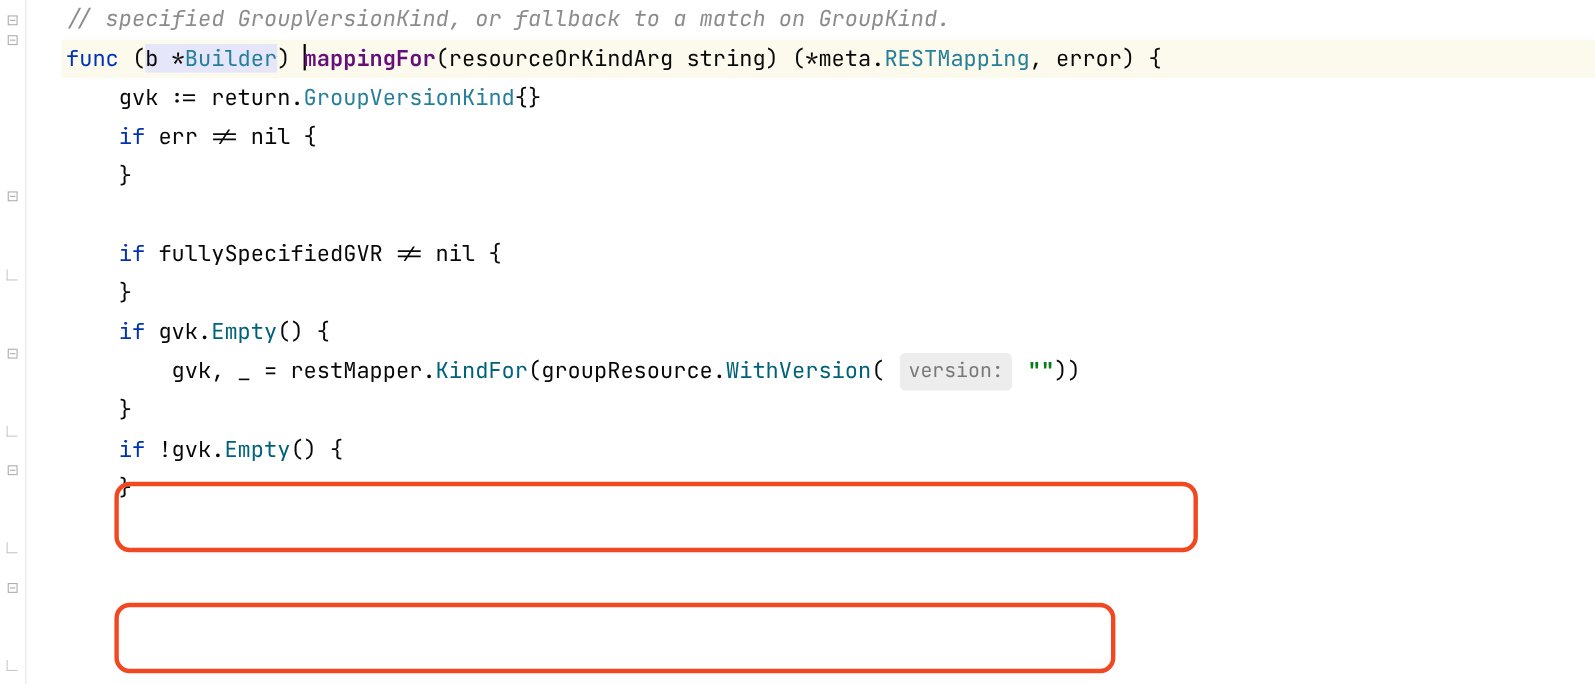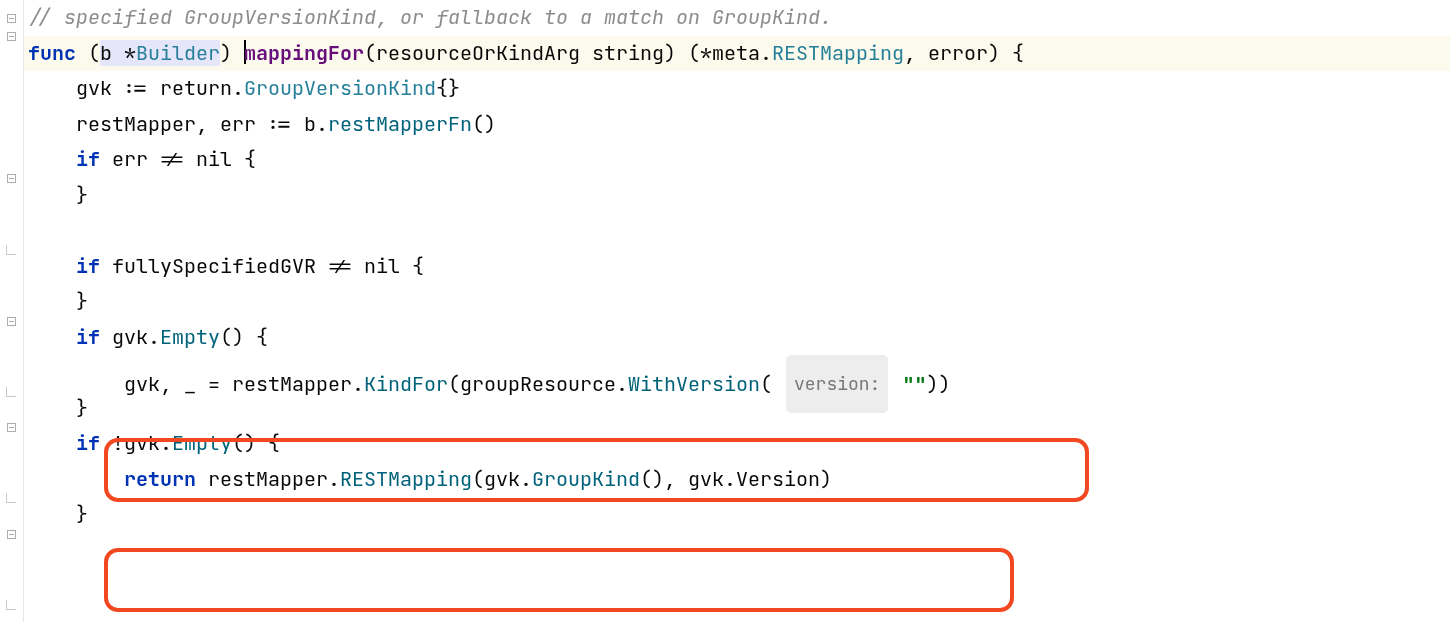--- a/index.html
+++ b/index.html
@@ -73,46 +73,47 @@
   .code {
     position: absolute;
     left: 24px;
     top: 0;
     right: 0;
   }
   .line {
     white-space: pre;
     padding-left: 4px;
     height: 35.5px;
+    margin-left: 32px;
   }
   .hl-line {
     background: var(--line-bg-highlight);
   }
-  .kw { color: var(--kw-color); font-weight: 700; }
+  .kw { color: var(--kw-color); font-weight: 400; }
   .ident { color: var(--ident-color); font-weight: bold; }
   .fn { color: var(--func-color); }
   .typ { color: var(--type-color); text-align: right; }
   .pkg { color: var(--text-color); }
   .cmt { color: var(--comment-color); font-style: italic; }
   .str { color: var(--string-color); font-weight: 700; }
   .param-b-bg { background: #e6e6fa; }
   .caret {
     display:inline-block;
     width:2px;
     height:24px;
     background:#000;
     vertical-align: -4px;
     margin-right:-2px;
   }
   .hint {
     display:inline-block;
     background: var(--hint-bg);
     color: var(--hint-color);
     border-radius: 5px;
-    padding: 16px 8px;
+    padding: 4px 8px;
     font-size: 18px;
     line-height: 26px;
     vertical-align: 1px;
     margin: 0 2px;
   }
   .red-box {
     position: absolute;
     border: 4px solid var(--highlight-red);
     border-radius: 14px;
     pointer-events: none;
@@ -156,21 +157,20 @@
     </div>
   <div class="code">
 
     <div class="line cmt">// specified GroupVersionKind, or fallback to a match on GroupKind.</div>
 
     <div class="line hl-line"><span class="kw">func</span><span> (</span><span class="param-b-bg"><span>b</span><span> *</span><span class="typ">Builder</span></span><span>) </span><span class="caret"></span><span class="ident">mappingFor</span><span>(</span><span>resourceOrKindArg</span><span> string</span><span>) (*</span><span class="pkg">meta</span><span>.</span><span class="typ">RESTMapping</span><span>, error) {</span></div>
 
 
     <div class="line"><span>    gvk := return.</span><span class="typ">GroupVersionKind</span><span>{}</span></div>
 
-    <div class="line"><span>    restMapper, err := b.</span><span class="fn">restMapperFn</span><span>()</span></div>
 
     <div class="line"><span>    </span><span class="kw">if</span><span> err != nil {</span></div>
 
 
     <div class="line">    }</div>
 
     <div class="line"></div>
 
     <div class="line"><span>    </span><span class="kw">if</span><span> fullySpecifiedGVR != nil {</span></div>
 
@@ -178,20 +178,19 @@
     <div class="line">    }</div>
 
     <div class="line"><span>    </span><span class="kw">if</span><span> gvk.</span><span class="fn">Empty</span><span>() {</span></div>
 
     <div class="line"><span>        gvk, _ = restMapper.</span><span class="fn">KindFor</span><span>(groupResource.</span><span class="fn">WithVersion</span><span>( </span><span class="hint">version:</span><span> </span><span class="str">""</span><span>))</span></div>
 
     <div class="line">    }</div>
 
     <div class="line"><span>    </span><span class="kw">if</span><span> !gvk.</span><span class="fn">Empty</span><span>() {</span></div>
 
-    <div class="line"><span>        </span><span class="kw">return</span><span> restMapper.</span><span class="fn">RESTMapping</span><span>(gvk.</span><span class="fn">GroupKind</span><span>(), gvk.Version)</span></div>
 
     <div class="line">    }</div>
 
   </div>
 <div class="red-box" style="left: 104px; top: 438px; width: 985px; height: 64px;"></div>
     <div class="red-box" style="left: 104px; top: 548px; width: 910px; height: 64px;"></div>
   </div>
 
 </body></html>

